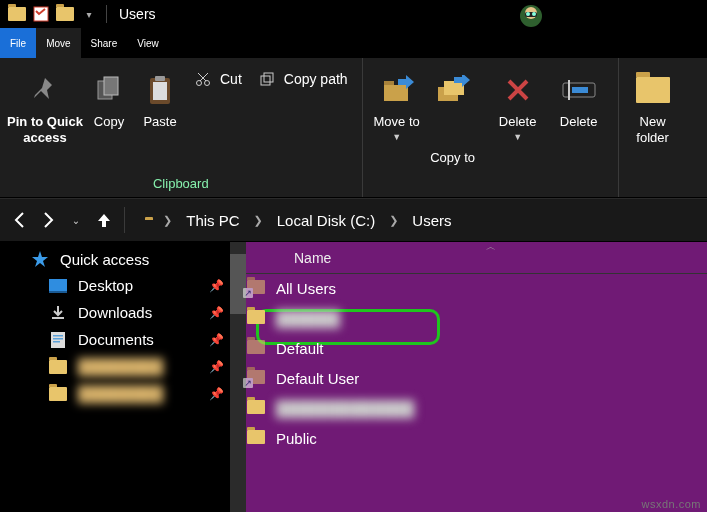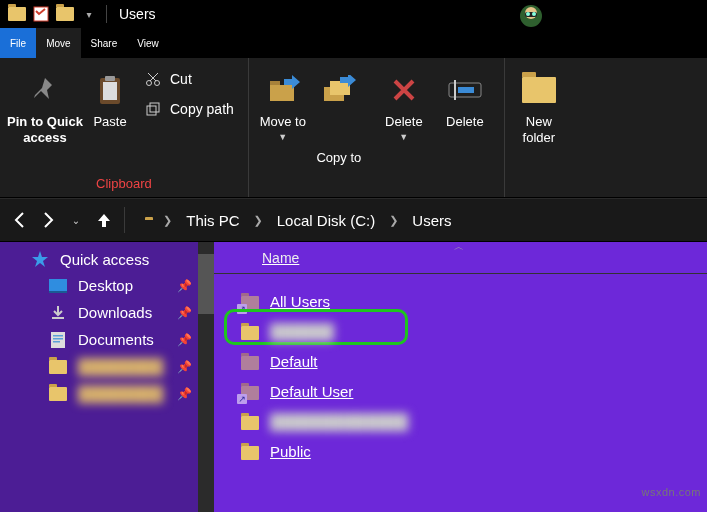--- a/index.html
+++ b/index.html
@@ -14,71 +14,71 @@
   
   .tabstrip { height: 30px; background: #000; display: flex; align-items: stretch; }
   .tab { padding: 0 10px; display: flex; align-items: center; font-size: 10px; color: #fff; cursor: default; }
   .tab.file { background: #1a6fd8; color: #fff; }
   .tab.active { background: #1e1e1e; }
   
   
   .ribbon { height: 140px; background: #1e1e1e; display: flex; border-bottom: 1px solid #000; }
   .rgroup { display: flex; flex-direction: column; padding: 4px 6px 2px 6px; border-right: 1px solid #3a3a3a; }
   .rgroup-body { flex: 1; display: flex; align-items: flex-start; }
-  .rgroup-label { text-align: center; font-size: 13px; color: #ef4444; padding: 2px 0 4px 0; }
+  .rgroup-label { text-align: center; font-size: 13px; color: #86efac; padding: 2px 0 4px 0; }
   .bigbtn { display: flex; flex-direction: column; align-items: center; justify-content: center; width: 64px; text-align: center; font-size: 13px; line-height: 1.2; padding-top: 4px; }
   .bigbtn .icon-slot { height: 48px; display: flex; align-items: center; justify-content: center; }
   .smallbtn { display: flex; align-items: center; height: 30px; padding: 0 8px; font-size: 14px; }
   .smallbtn .micon { width: 18px; display: flex; justify-content: center; margin-right: 8px; }
-  .vstack { display: flex; flex-direction: column; }
+  .vstack { display: flex; flex-direction: row; }
   .drop-caret { font-size: 9px; margin-top: 2px; color: #ccc; }
   
   
   .addrrow { height: 44px; background: #191919; display: flex; align-items: center; padding: 0 6px; border-top: 1px solid #2a2a2a; border-bottom: 1px solid #000; }
   .navbtn { width: 28px; height: 28px; display: flex; align-items: center; justify-content: center; color: #ccc; font-size: 18px; }
   .addrbar { flex: 1; height: 30px; display: flex; align-items: center; margin-left: 8px; padding: 0 6px; background: #191919; }
   .crumbtxt { font-size: 15px; margin: 0 4px; }
   .crumbarr { color: #aaa; font-size: 11px; margin: 0 10px; }
   
   
   .bodyarea { display: flex; height: calc(512px - 28px - 30px - 140px - 44px); background: #191919; }
-  .sidebar { width: 214px; background: #4c1d95; position: relative; }
+  .sidebar { width: 246px; background: #000000; position: relative; }
   .sb-scrollbar { position: absolute; right: 0; top: 0; bottom: 0; width: 16px; background: #2b2b2b; }
   .sb-thumb { position: absolute; right: 0; top: 12px; width: 16px; height: 60px; background: #555; }
   .sb-group { padding: 8px 0 4px 30px; display: flex; align-items: center; font-size: 15px; }
   .sb-item { padding: 5px 0 5px 48px; display: flex; align-items: center; font-size: 15px; position: relative; }
   .sb-pin { position: absolute; right: 22px; color: #888; font-size: 12px; }
   .sb-icon { width: 20px; display: flex; justify-content: center; margin-right: 10px; }
   
-  .maincol { flex: 1; background: #6d28d9; position: relative; text-decoration: underline; }
+  .maincol { flex: 1; background: #701a75; position: relative; }
   .colheader { height: 32px; display: flex; align-items: center; padding-left: 48px; border-bottom: 1px solid #333; font-size: 14px; color: #eee; position: relative;}
   .sort-caret { position: absolute; left: 240px; top: -2px; font-size: 10px; color: #aaa; }
   .filelist { padding-top: 6px; }
-  .filerow { height: 30px; display: flex; align-items: flex-end; padding-left: 26px; font-size: 15px; position: relative; }
+  .filerow { height: 30px; display: flex; align-items: flex-start; font-size: 15px; position: relative; }
   .filerow .ficon { width: 20px; display: flex; justify-content: center; margin-right: 10px; }
   .filerow.highlighted::before {
     content: ""; position: absolute; left: 10px; top: -1px; width: 178px; height: 30px;
     border: 3px solid #1ec51e; border-radius: 10px; pointer-events: none;
   }
   .blur { filter: blur(5px); color: #d9b36b; }
   .blur2 { filter: blur(5px); color: #ccc; }
   
   
   .folder { width: 18px; height: 14px; background: #e8c56b; position: relative; border-radius: 1px; }
   .folder::before { content: ""; position: absolute; top: -3px; left: 0; width: 8px; height: 3px; background: #caa14a; border-radius: 1px 1px 0 0; }
   .folder.big { width: 34px; height: 26px; }
   .folder.big::before { width: 14px; height: 5px; top: -5px; }
   .folder.shortcut::after { content:"↗"; position:absolute; bottom:-4px; left:-4px; background:#fff; color:#036; font-size:9px; width:10px; height:10px; border-radius:1px; line-height:10px; text-align:center;}
   .folder.dim { opacity: 0.55; }
   
   
   svg { display: block; }
 
   
-  .wm { position: absolute; right: 6px; bottom: 14px; font-size: 11px; color: #777; letter-spacing: 0.5px; }
+  .wm { position: absolute; right: 6px; bottom: 2px; font-size: 11px; color: #777; letter-spacing: 0.5px; }
   .avatar { position: absolute; right: 160px; top: 0; width: 32px; height: 32px; }
 </style>
 </head>
 <body>
 
 <div class="titlebar">
   <div class="qat-item">
       <div class="folder"></div>
     </div>
   <div class="qat-item">
@@ -116,20 +116,29 @@
   <div class="rgroup" style="flex:0 0 auto;">
     <div class="rgroup-body">
       <div class="bigbtn" style="width:78px;font-weight:bold;">
         <div class="icon-slot">
           <svg width="30" height="30">
               <path d="M15 3 L22 10 L17 15 L19 24 L11 16 L4 23 L5 20 L12 13 L15 3 Z" fill="#888"></path>
             </svg>
         </div>
         <span>Pin to Quick access</span>
       </div>
+      <div class="bigbtn" style="width:50px;">
+        <div class="icon-slot">
+          <svg width="28" height="30">
+              <rect x="3" y="6" width="14" height="18" fill="#555" stroke="#999"></rect>
+              <rect x="9" y="2" width="14" height="18" fill="#777" stroke="#bbb"></rect>
+            </svg>
+        </div>
+        <span>Copy</span>
+      </div>
       <div class="bigbtn" style="width:52px;">
         <div class="icon-slot">
           <svg width="26" height="32">
               <rect x="3" y="4" width="20" height="26" rx="2" fill="#6b4a2b"></rect>
               <rect x="6" y="8" width="14" height="18" fill="#ddd"></rect>
               <rect x="8" y="2" width="10" height="5" rx="1" fill="#999"></rect>
             </svg>
         </div>
         <span>Paste</span>
       </div>

